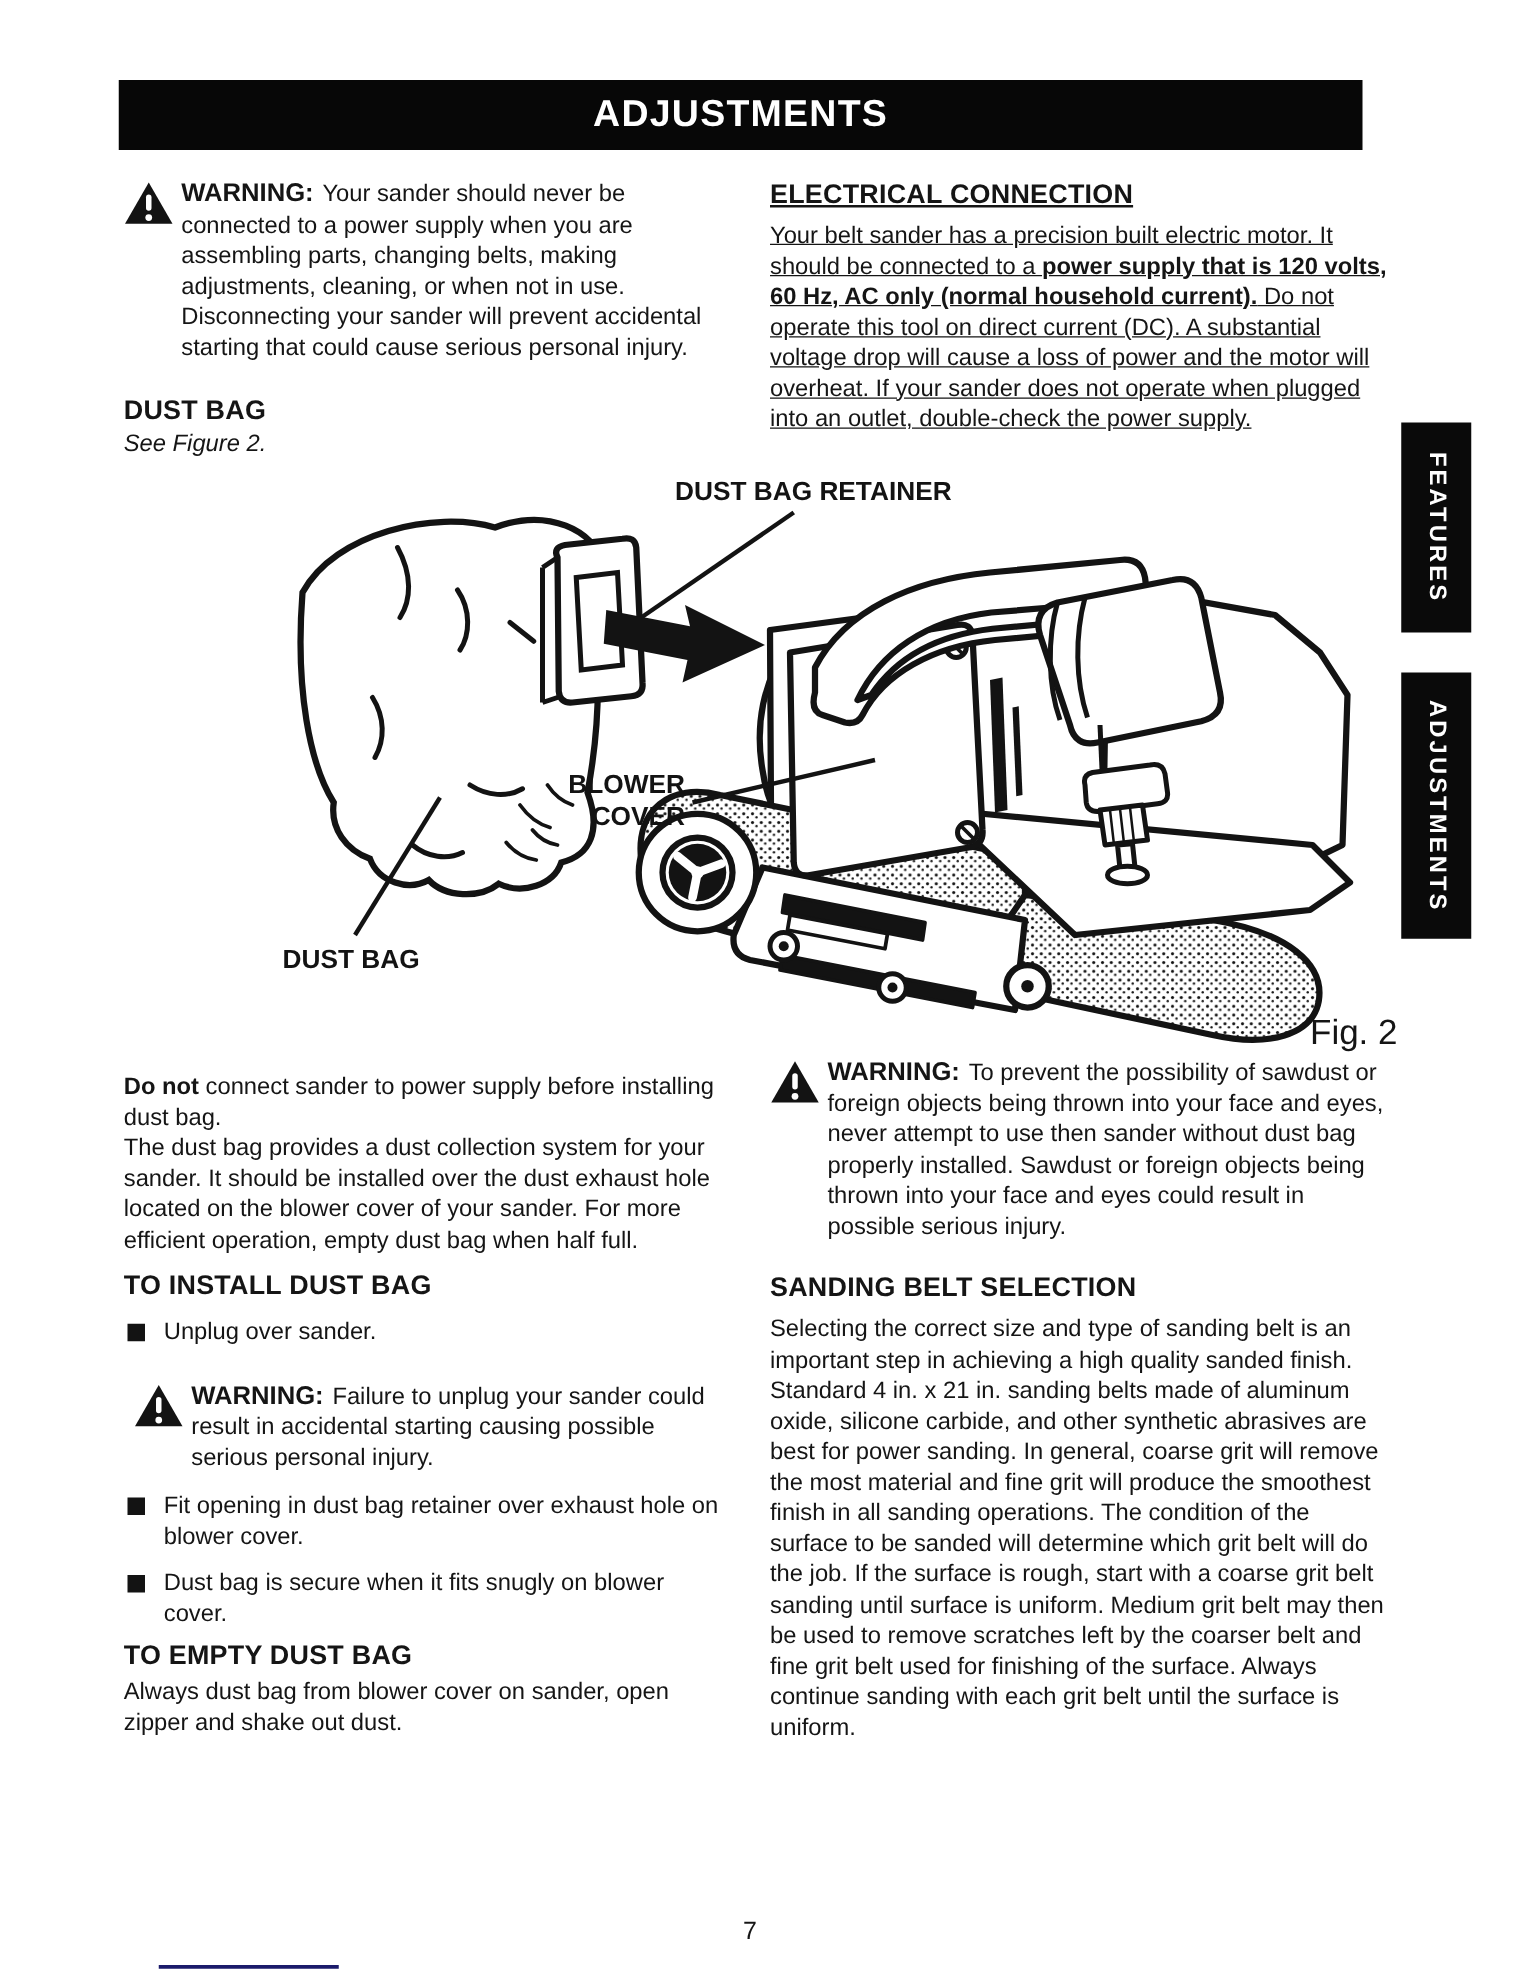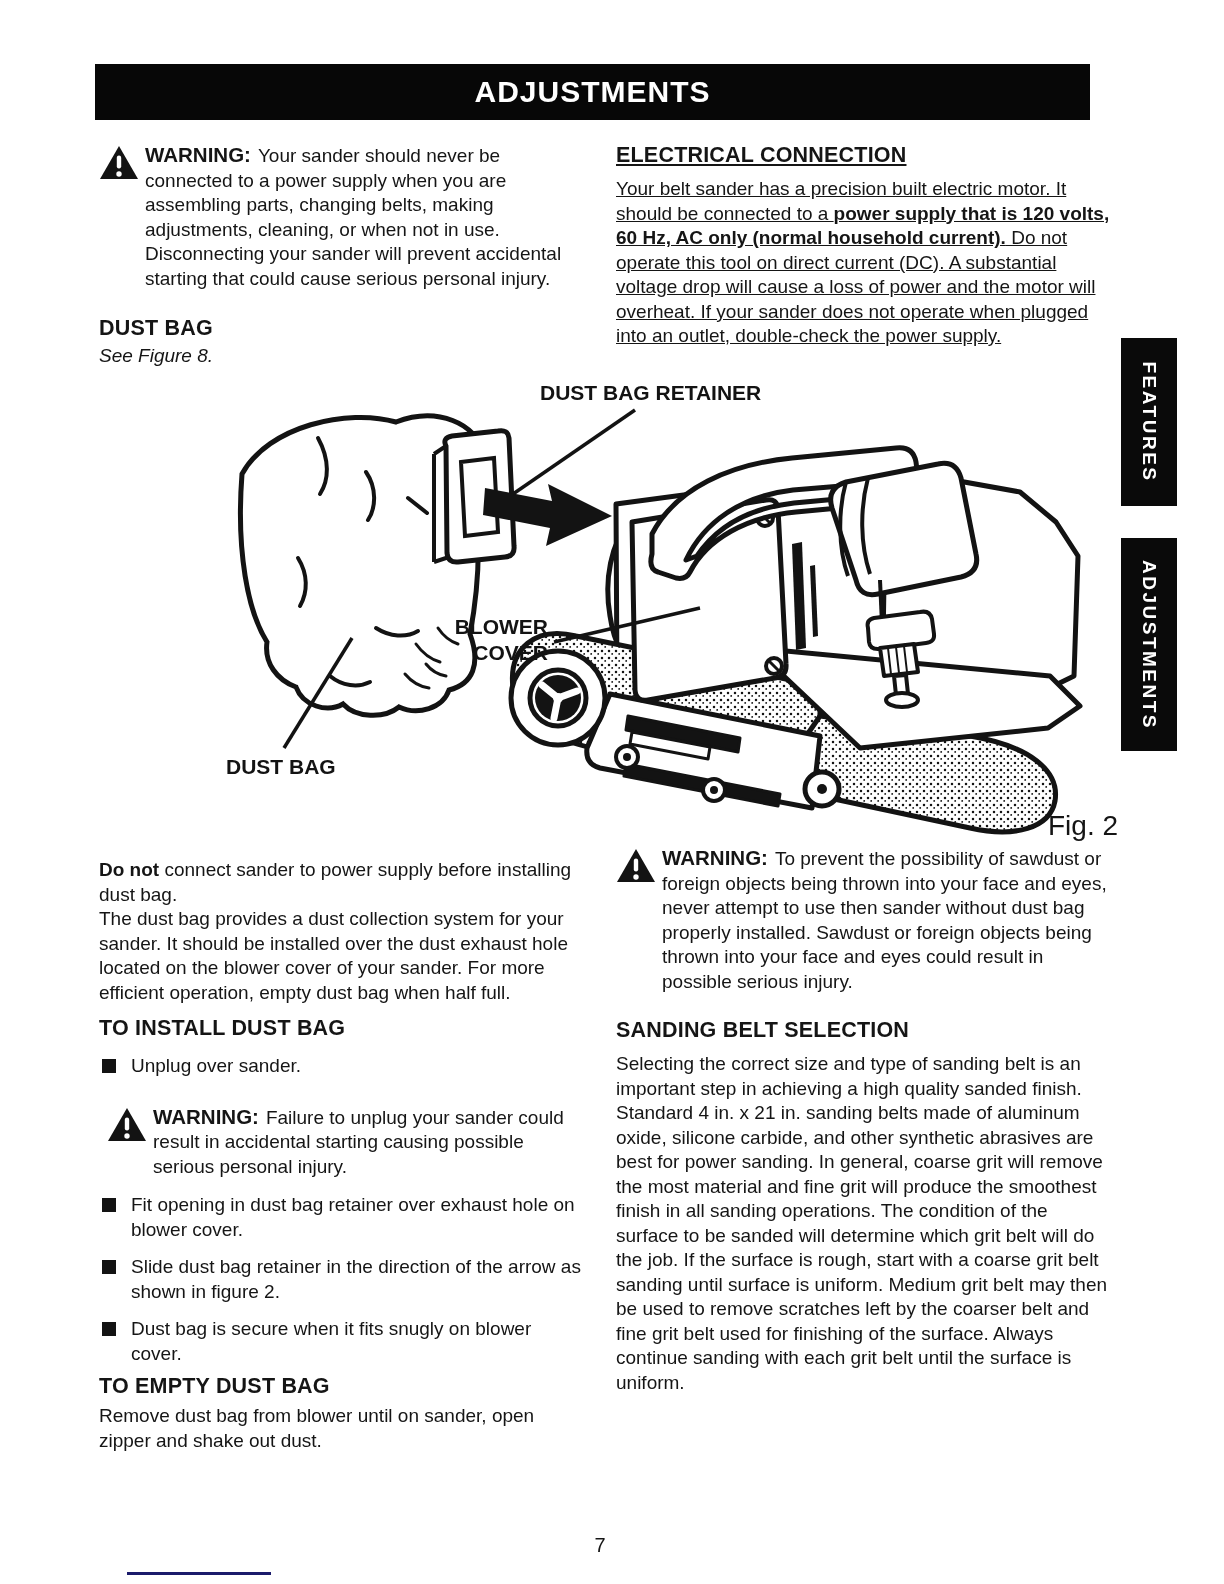--- a/index.html
+++ b/index.html
@@ -65,21 +65,21 @@
     <span class="wicon">
       <svg width="40" height="36" viewBox="0 0 40 36">
         <path d="M20,1 L39,34 L1,34 Z" fill="#131313"></path>
         <rect x="17.8" y="10.5" width="4.4" height="13" rx="2.2" fill="#ffffff"></rect>
         <circle cx="20" cy="29" r="2.7" fill="#ffffff"></circle>
       </svg>
     </span>
     <p class="para"><b class="wlabel">WARNING:</b><span>Your sander should never be connected to a power supply when you are assembling parts, changing belts, making adjustments, cleaning, or when not in use. Disconnecting your sander will prevent accidental starting that could cause serious personal injury.</span></p>
   </div>
   <h3 class="sect" style="margin-top:25px">DUST BAG</h3>
-  <p class="para" style="font-style:italic; margin-top:3px">See Figure 8.</p>
+  <p class="para" style="font-style:italic; margin-top:3px">See Figure 2.</p>
 </div>
 
 <div id="col-right-top">
   <h3 class="sect">ELECTRICAL CONNECTION</h3>
   <p class="para" style="margin-top:9px"><span>Your belt sander has a precision built electric motor. It should be connected to a </span><b>power supply that is 120 volts, 60 Hz, AC only (normal household current).</b><span> Do not operate this tool on direct current (DC). A substantial voltage drop will cause a loss of power and the motor will overheat. If your sander does not operate when plugged into an outlet, double-check the power supply.</span></p>
 </div>
 
 <div id="figure-wrap">
   <svg viewBox="0 0 920 472" width="920" height="472">
     <defs>
@@ -206,28 +206,24 @@
       </svg>
     </span>
     <p class="para"><b class="wlabel">WARNING:</b><span>Failure to unplug your sander could result in accidental starting causing possible serious personal injury.</span></p>
   </div>
   <div class="bullet" style="margin-top:14px">
     <span class="sq"></span>
     <p class="para">Fit opening in dust bag retainer over exhaust hole on blower cover.</p>
   </div>
   <div class="bullet" style="margin-top:13px">
     <span class="sq"></span>
-    <p class="para">Slide dust bag retainer in the direction of the arrow as shown in figure 2.</p>
-  </div>
-  <div class="bullet" style="margin-top:13px">
-    <span class="sq"></span>
     <p class="para">Dust bag is secure when it fits snugly on blower cover.</p>
   </div>
   <h3 class="sect" style="margin-top:8px">TO EMPTY DUST BAG</h3>
-  <p class="para" style="margin-top:5px">Remove dust bag from blower until on sander, open zipper and shake out dust.</p>
+  <p class="para" style="margin-top:5px">Always dust bag from blower cover on sander, open zipper and shake out dust.</p>
 </div>
 
 <div id="col-right-bot">
   <div class="warn">
     <span class="wicon">
       <svg width="40" height="36" viewBox="0 0 40 36">
         <path d="M20,1 L39,34 L1,34 Z" fill="#131313"></path>
         <rect x="17.8" y="10.5" width="4.4" height="13" rx="2.2" fill="#ffffff"></rect>
         <circle cx="20" cy="29" r="2.7" fill="#ffffff"></circle>
       </svg>

